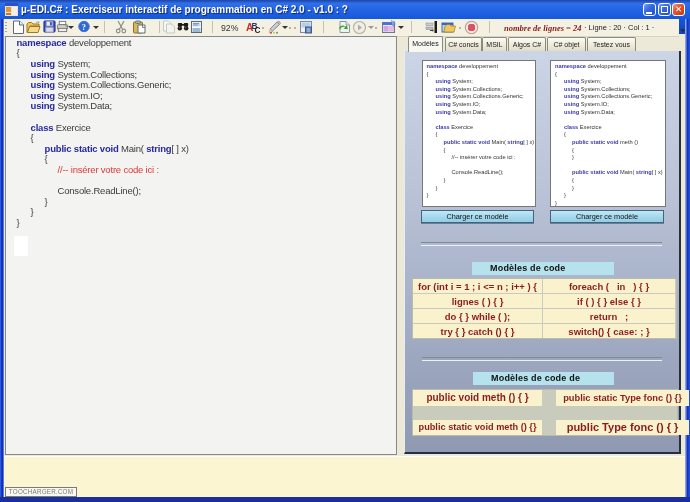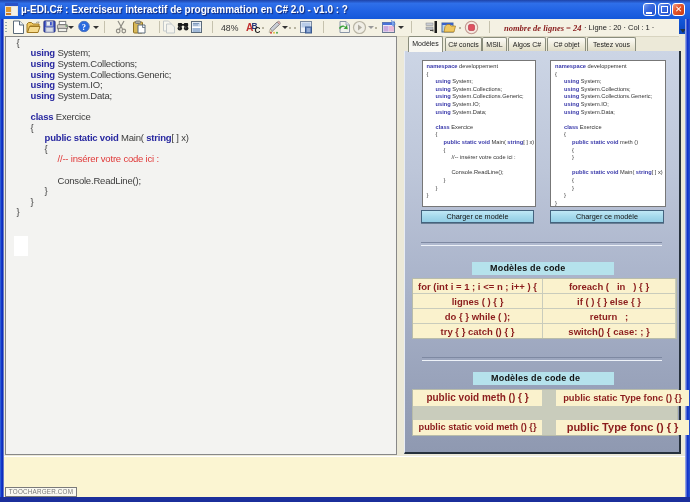--- a/index.html
+++ b/index.html
@@ -147,21 +147,21 @@
       <circle cx="2.8" cy="8.6" r=".9" fill="#555"></circle>
       <circle cx="10.2" cy="8.6" r=".9" fill="#555"></circle>
     </svg>
  <svg class="ti" style="left:186px" width="13" height="14" viewBox="0 0 13 14">
       <rect x="1.5" y="1.5" width="10" height="11" fill="#fff" stroke="#5a6a7a"></rect>
       <rect x="2.5" y="2.5" width="8" height="4" fill="#c8d8ec"></rect>
       <rect x="2.5" y="8" width="8" height="4" fill="#a0b8d8"></rect>
       <path d="M3 3.5h6M3 5h5" stroke="#6080a8" stroke-width=".7"></path>
     </svg>
  <div class="sep" style="left:208px"></div>
- <span class="ti" style="left:217px;top:4px;font-size:8.7px;color:#333">48%</span>
+ <span class="ti" style="left:217px;top:4px;font-size:8.7px;color:#333">92%</span>
  <svg class="ti" style="left:242px" width="14" height="14" viewBox="0 0 15 14">
       <text x="0" y="11" font-size="11" font-weight="bold" fill="#c03030" font-family="Liberation Sans">A</text>
       <text x="6" y="9" font-size="9" font-weight="bold" fill="#283878" font-family="Liberation Sans">B</text>
       <text x="9" y="13" font-size="9" font-weight="bold" fill="#222" font-family="Liberation Sans">C</text>
     </svg>
  <div class="ddot" style="left:258px"></div>
  <svg class="ti" style="left:263px" width="14" height="14" viewBox="0 0 14 14">
       <path d="M3 9L10 2l2.5 2.5L5.5 11z" fill="#c8ccd4" stroke="#888"></path>
       <path d="M10 2l2.5 2.5 1-1.2L12 1z" fill="#e8b0b0" stroke="#888" stroke-width=".6"></path>
       <path d="M3 9l2.5 2.5L2 12.5z" fill="#f0e0b0" stroke="#999" stroke-width=".5"></path>
@@ -220,20 +220,21 @@
     <span class="stx" style="left:580px">· Ligne : 20 ·</span>
     <span class="stx" style="left:622px">&nbsp;Col : 1 ·</span>
 </div>
 <div id="ovf"></div>
 <div id="leftborder"></div>
 <div id="rightborder"></div>
 <div id="statusband"></div>
 <div id="bottomborder"></div>
 <div id="editor">
 <div id="code">
+<div class="ln i0"><b>namespace</b> developpement</div>
 <div class="ln i0">{</div>
 <div class="ln i1"><b>using</b> System;</div>
 <div class="ln i1"><b>using</b> System.Collections;</div>
 <div class="ln i1"><b>using</b> System.Collections.Generic;</div>
 <div class="ln i1"><b>using</b> System.IO;</div>
 <div class="ln i1"><b>using</b> System.Data;</div>
 <div class="ln i1">&nbsp;</div>
 <div class="ln i1"><b>class</b> Exercice</div>
 <div class="ln i1">{</div>
 <div class="ln i2"><b>public static void</b> Main( <b>string</b>[ ] x)</div>

